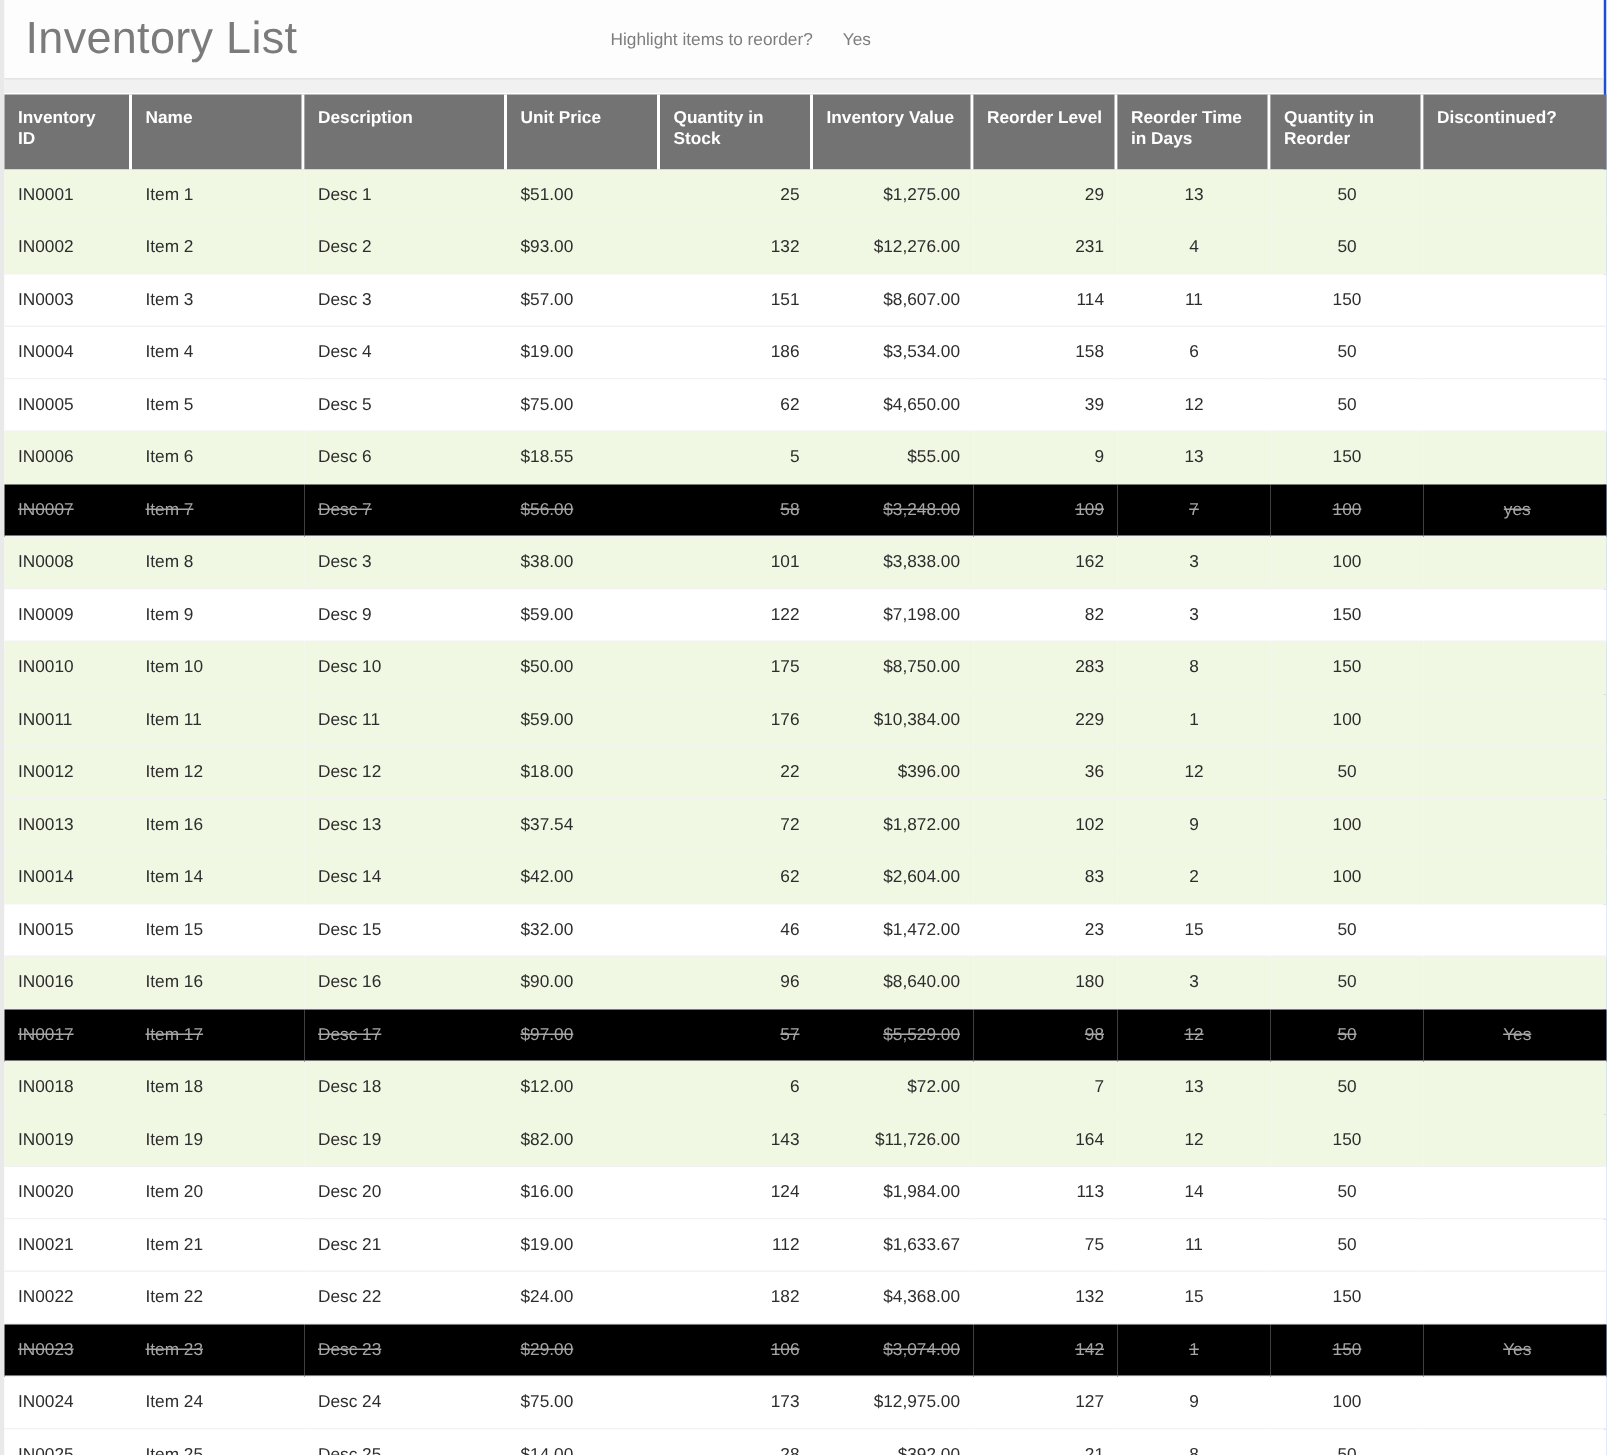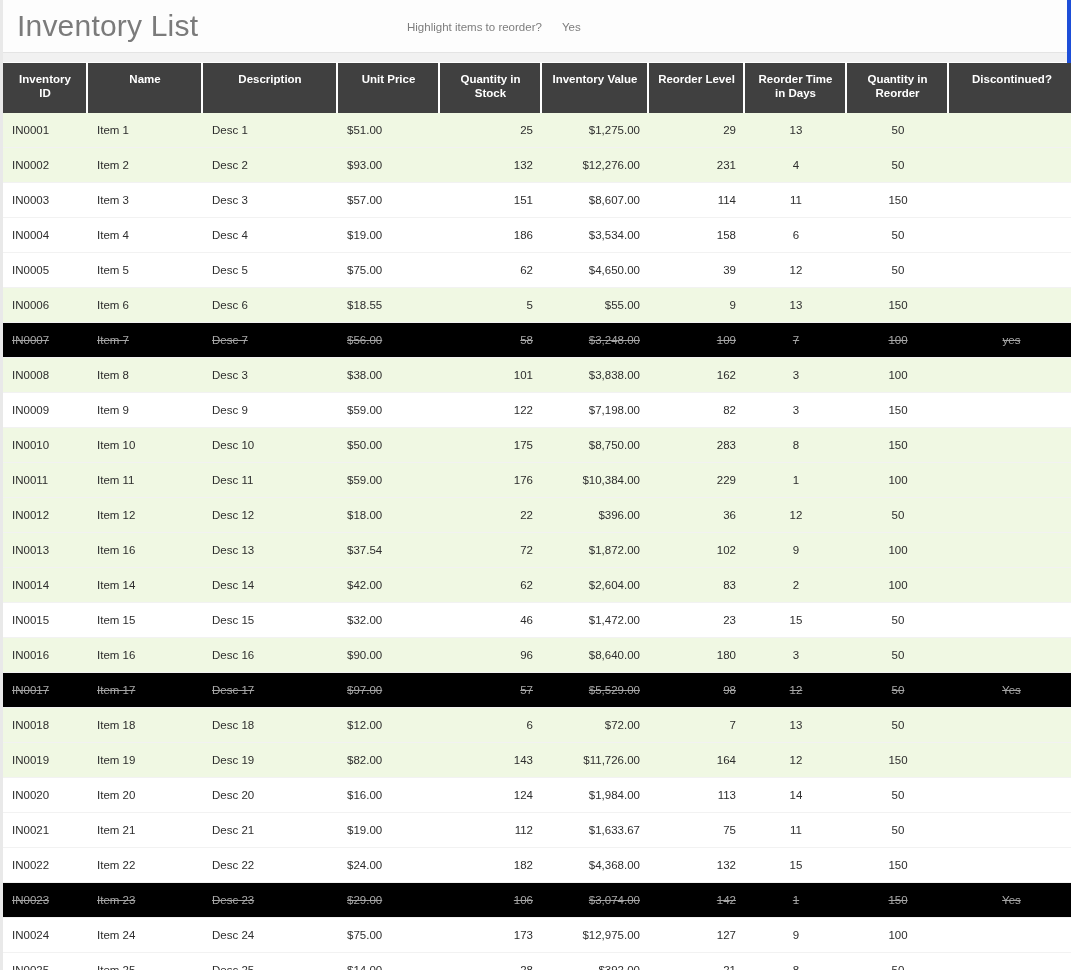--- a/index.html
+++ b/index.html
@@ -13,21 +13,21 @@
     font-family: "Liberation Sans", sans-serif;
     overflow: hidden;
   }
 
   #app {
     position: relative;
     width: 1071px;
     height: 970px;
     background: #ffffff;
     border-left: 3px solid #e9e9e9;
-    border-right: 4px solid #1d4ed8;
+    border-right: 2px solid #1d4ed8;
   }
 
   
   .titlebar {
     position: relative;
     height: 52px;
     background: #fdfdfd;
     display: flex;
     align-items: center;
     padding-left: 14px;
@@ -69,25 +69,25 @@
 
   
   table.inv {
     width: 1071px;
     border-collapse: separate;
     border-spacing: 0;
     table-layout: fixed;
   }
 
   thead th {
-    background: #404040;
+    background: #737373;
     color: #ffffff;
     font-size: 11.5px;
     font-weight: bold;
-    text-align: center;
+    text-align: left;
     vertical-align: top;
     padding: 9px 8px 9px 9px;
     height: 50px;
     border-right: 2px solid #ffffff;
     line-height: 1.25;
   }
   thead th:last-child { border-right: none; }
 
   tbody td {
     font-size: 11.5px;

